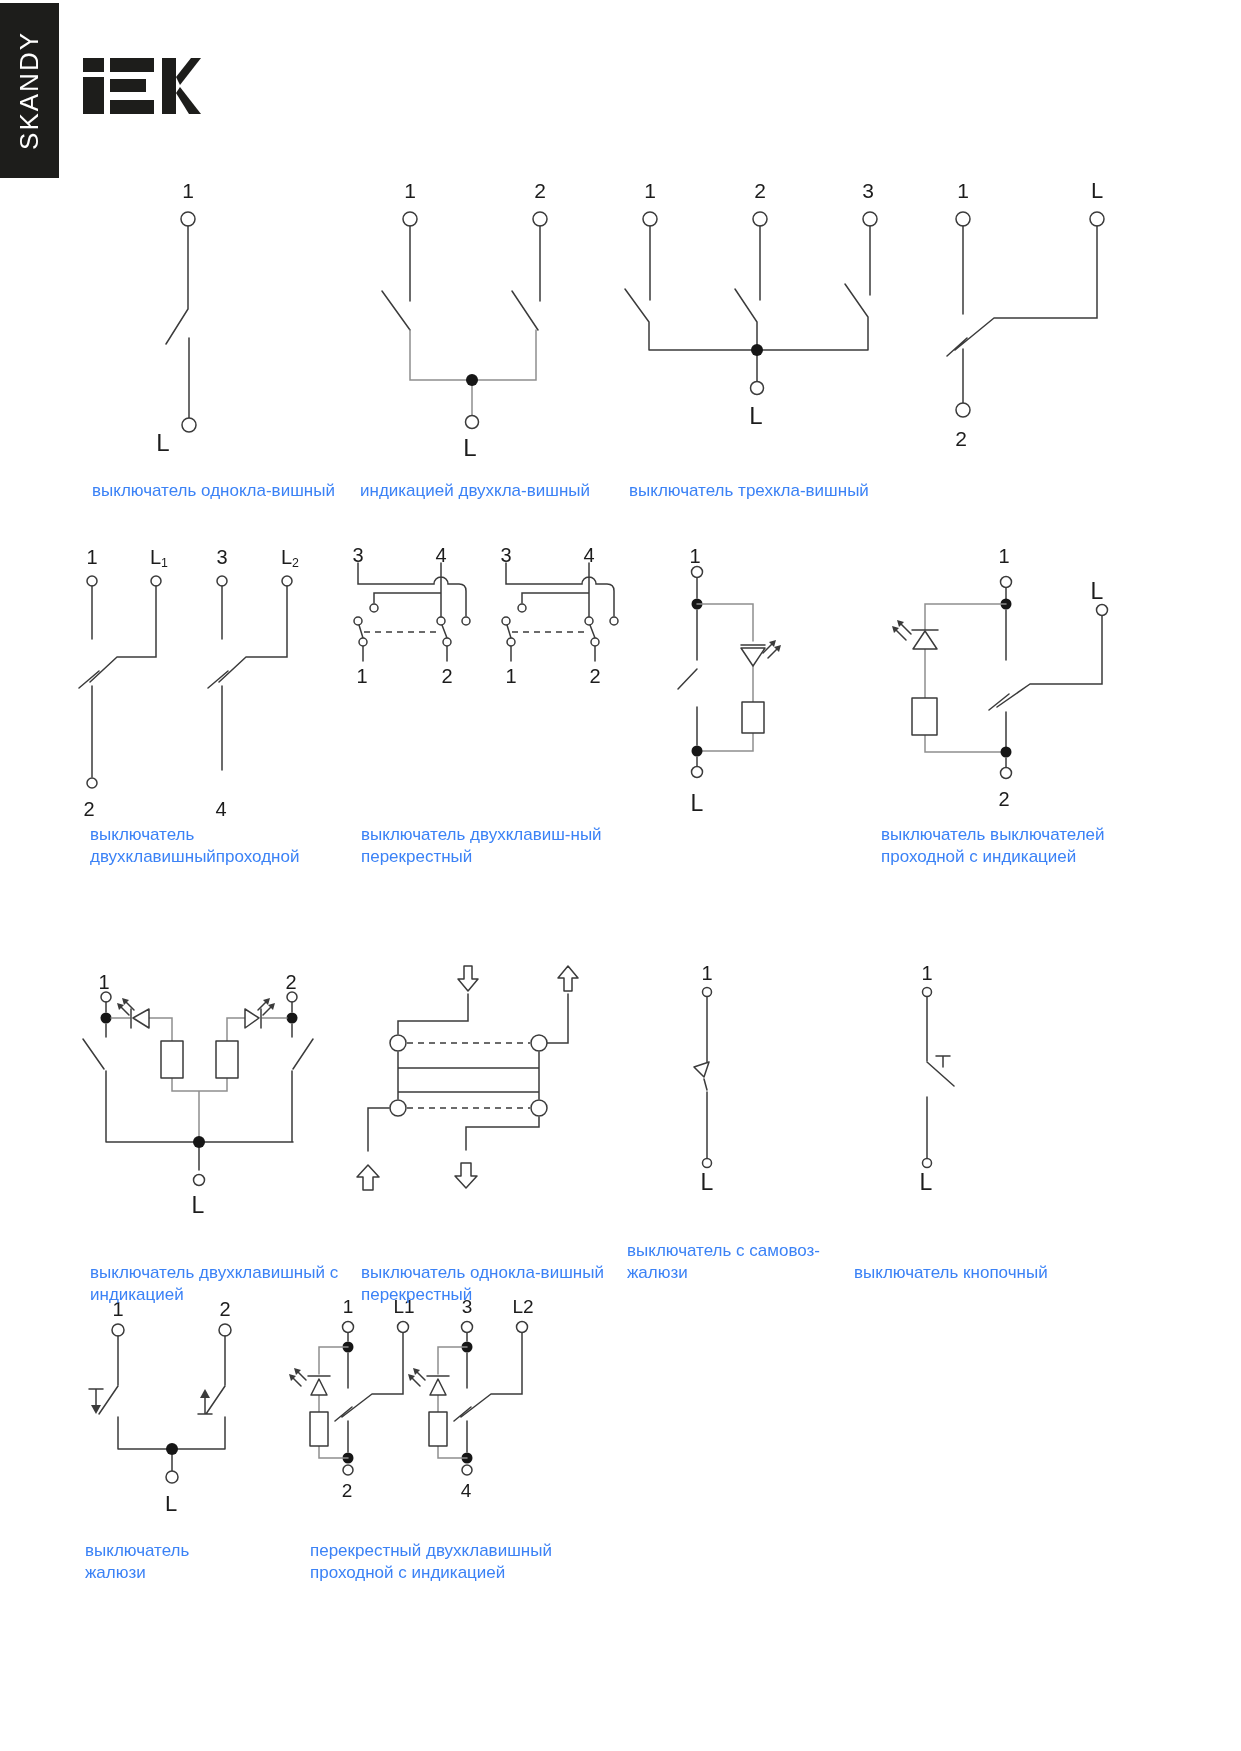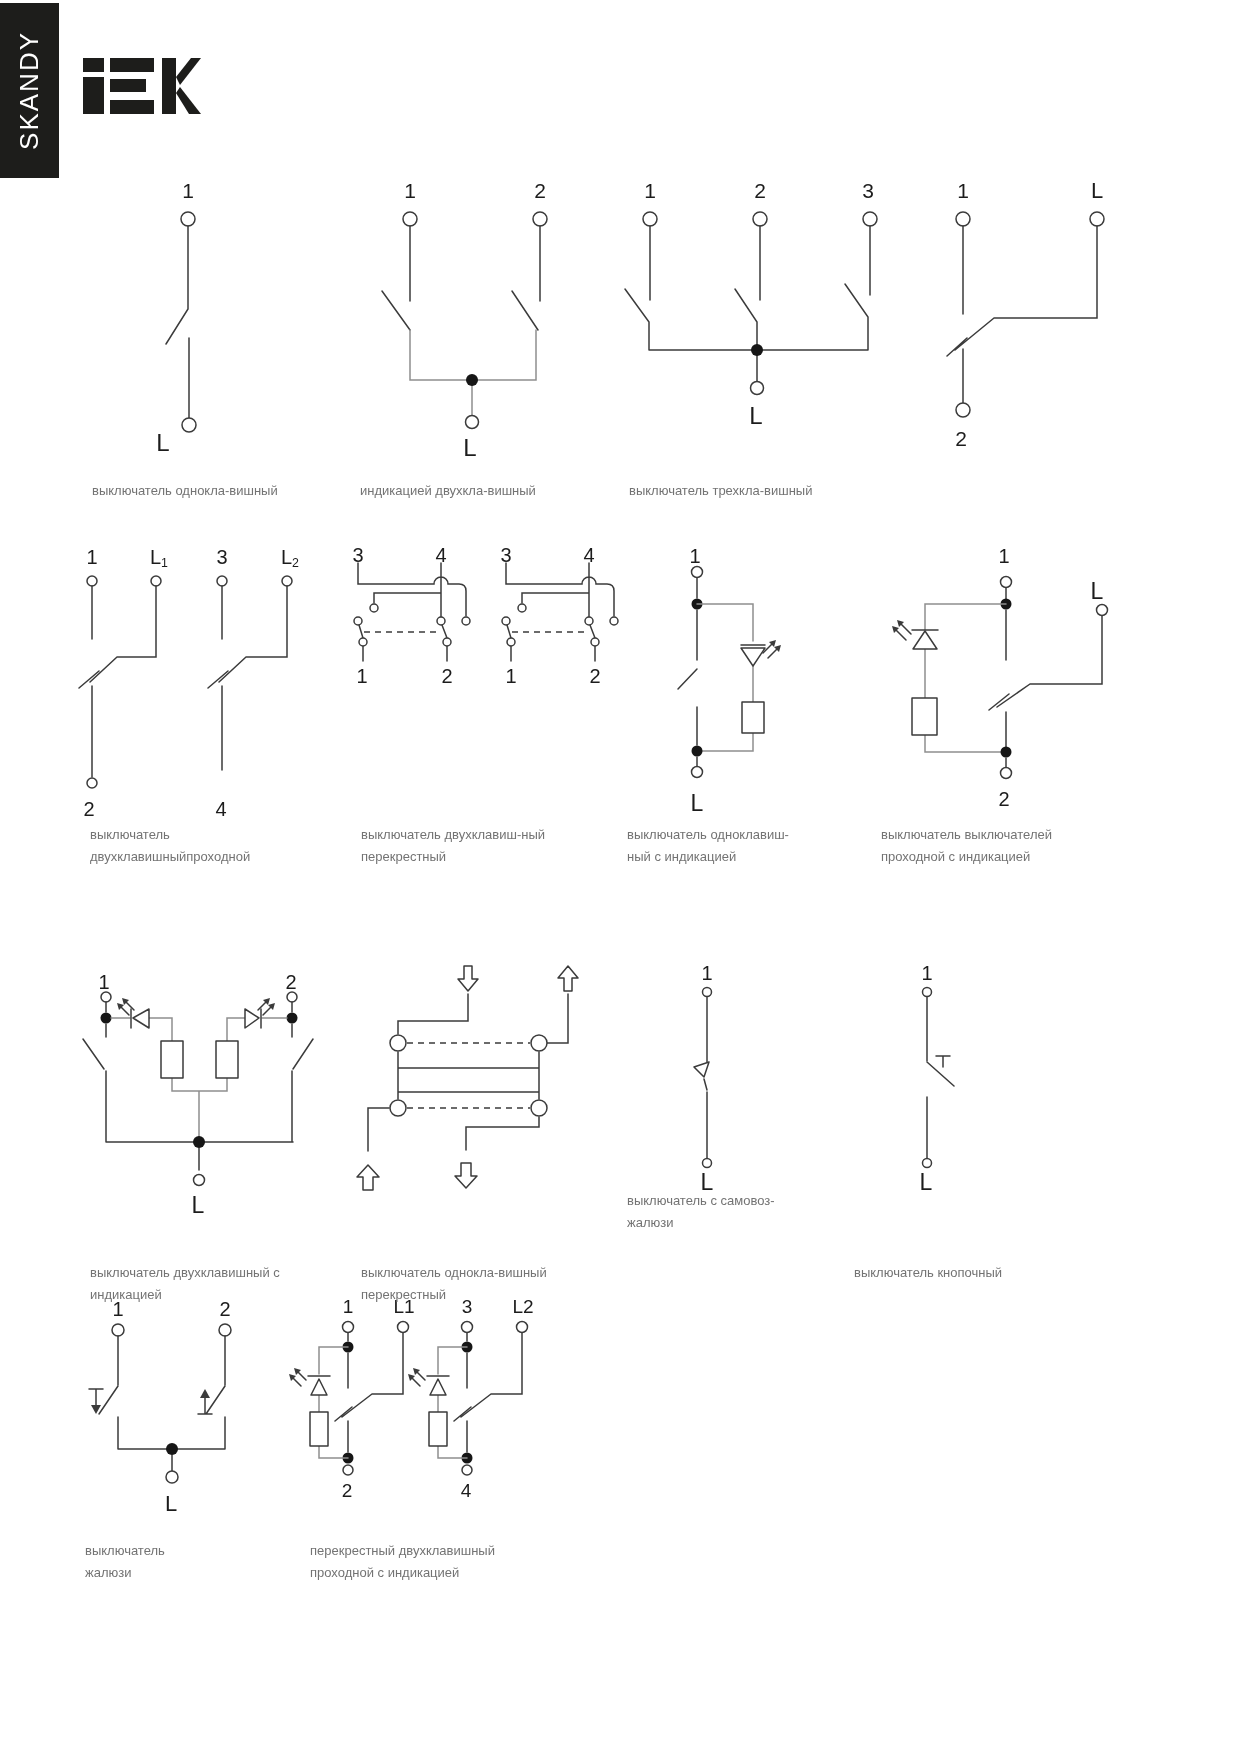--- a/index.html
+++ b/index.html
@@ -11,21 +11,21 @@
   .term{fill:#fff;stroke:#3b3b3b;stroke-width:1.5;}
   .dot{fill:#161616;stroke:none;}
   .dsh{stroke:#3b3b3b;stroke-width:1.4;fill:none;stroke-dasharray:6 5;}
   .hol{fill:#fff;stroke:#3b3b3b;stroke-width:1.5;stroke-linejoin:round;}
   .ah{fill:#3b3b3b;stroke:none;}
   .lbl{position:absolute;transform:translateX(-50%);font-size:21px;line-height:1;
        color:#1c1c1c;white-space:nowrap;}
   .s19{font-size:19px;} .s20{font-size:20px;} .s22{font-size:22px;}
   .s23{font-size:23px;} .s24{font-size:24px;}
   .lbl sub{font-size:62%;vertical-align:-0.28em;}
-  .cap{position:absolute;font-size:13px;line-height:22px;color:#737373;white-space:nowrap;}
+  .cap{position:absolute;font-size:17px;line-height:22px;color:#3b82f6;white-space:nowrap;}
   .figcap{position:absolute;font-size:19px;color:#2a2a2a;white-space:nowrap;}
   .banner{position:absolute;left:0;top:3px;width:59px;height:175px;background:#1d1d1b;
           display:flex;align-items:center;justify-content:center;}
   .banner span{writing-mode:vertical-rl;transform:rotate(180deg);color:#ffffff;
           font-size:26px;letter-spacing:2px;}
   .logo{position:absolute;left:83px;top:57px;width:118px;height:58px;}
   .logo svg{display:block;}
 </style>
 </head>
 <body>
@@ -319,37 +319,33 @@
     <div>выключатель трехкла-вишный</div>
   </div>
   <div class="cap" style="left:90px;top:824px">
     <div>выключатель</div>
       <div>двухклавишныйпроходной</div>
   </div>
   <div class="cap" style="left:361px;top:824px">
     <div>выключатель двухклавиш-ный</div>
       <div>перекрестный</div>
   </div>
-  <div class="cap" style="left:627px;top:824px">
-    <div>выключатель одноклавиш-</div>
-      <div>ный с индикацией</div>
-  </div>
   <div class="cap" style="left:881px;top:824px">
     <div>выключатель выключателей</div>
       <div>проходной с индикацией</div>
   </div>
   <div class="cap" style="left:90px;top:1262px">
     <div>выключатель двухклавишный с</div>
       <div>индикацией</div>
   </div>
   <div class="cap" style="left:361px;top:1262px">
     <div>выключатель однокла-вишный</div>
       <div>перекрестный</div>
   </div>
-  <div class="cap" style="left:627px;top:1190px">
+  <div class="cap" style="left:627px;top:1240px">
     <div>выключатель с самовоз-</div>
       <div>жалюзи</div>
   </div>
   <div class="cap" style="left:854px;top:1262px">
     <div>выключатель кнопочный</div>
   </div>
   <div class="cap" style="left:85px;top:1540px">
     <div>выключатель</div>
       <div>жалюзи</div>
   </div>

